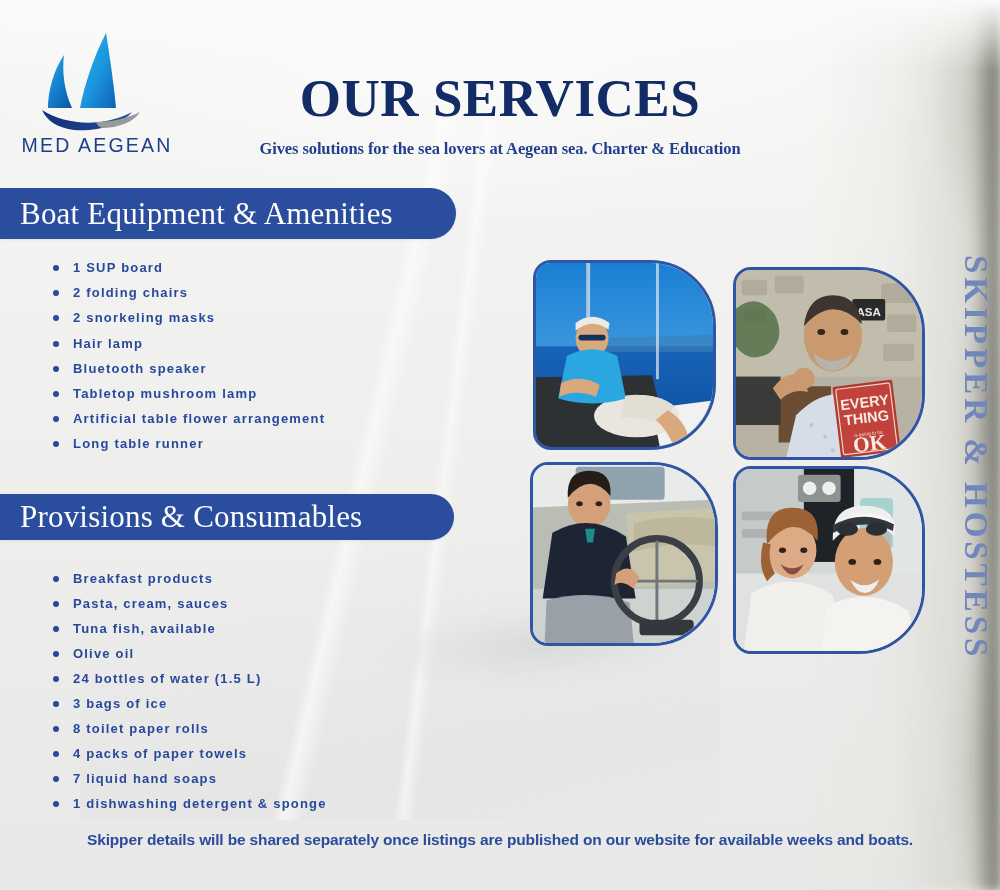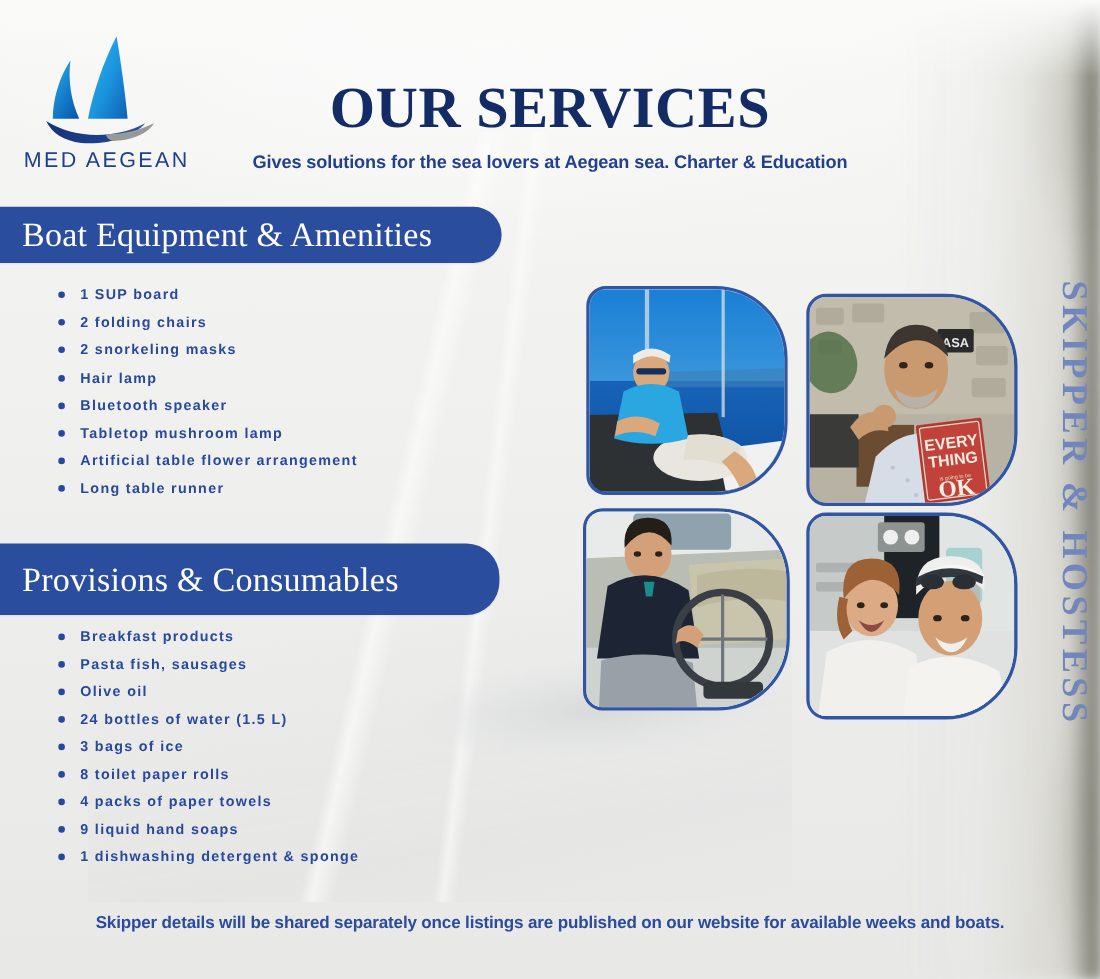--- a/index.html
+++ b/index.html
@@ -71,21 +71,21 @@
     font-family:"Liberation Serif", serif;
     font-weight:700;
     font-size:53px;
     letter-spacing:.5px;
     color:#132c66;
     line-height:1;
   }
   .subtitle {
     position:absolute; left:0; top:139px; width:1000px;
     text-align:center;
-    font-family:Liberation Sans, sans-serif;
+    font-family:Liberation Serif, serif;
     font-weight:700;
     font-size:16.5px;
     letter-spacing:-0.1px;
     color:#23408f;
   }
 
   
   .pill {
     position:absolute; left:0;
     background:#2a4d9e;
@@ -95,21 +95,21 @@
     box-shadow:0 1px 2px rgba(0,0,0,.08);
   }
   .pill span {
     font-family:"Liberation Serif", serif;
     font-weight:400;
     font-size:31px;
     color:#fdfdfd;
     letter-spacing:.2px;
   }
   #pill-equipment { top:188px; width:456px; height:51px; }
-  #pill-provisions { top:494px; width:454px; height:65px; }
+  #pill-provisions { top:494px; width:454px; height:46px; }
 
   
   ul.svc {
     position:absolute;
     left:45px;
     list-style:none;
   }
   ul.svc li {
     position:relative;
     padding-left:28px;
@@ -233,27 +233,28 @@
     <li>Tabletop mushroom lamp</li>
     <li>Artificial table flower arrangement</li>
     <li>Long table runner</li>
   </ul>
 
   <div class="pill" id="pill-provisions">
     <span>Provisions &amp; Consumables</span>
   </div>
   <ul class="svc" id="list-provisions">
     <li>Breakfast products</li>
-    <li>Pasta fish, sausages</li>
+    <li>Pasta, cream, sauces</li>
+    <li>Tuna fish, available</li>
     <li>Olive oil</li>
     <li>24 bottles of water (1.5 L)</li>
     <li>3 bags of ice</li>
     <li>8 toilet paper rolls</li>
     <li>4 packs of paper towels</li>
-    <li>9 liquid hand soaps</li>
+    <li>7 liquid hand soaps</li>
     <li>1 dishwashing detergent &amp; sponge</li>
   </ul>
 
   <div class="photo" id="photo-1">
     <svg viewBox="0 0 183 190" preserveAspectRatio="xMidYMid slice" aria-hidden="true">
       <defs>
         <linearGradient id="p1sky" x1="0" y1="0" x2="0" y2="1">
           <stop offset="0%" stop-color="#1a7fd4"></stop>
             <stop offset="100%" stop-color="#5fb2e8"></stop>
         </linearGradient>

